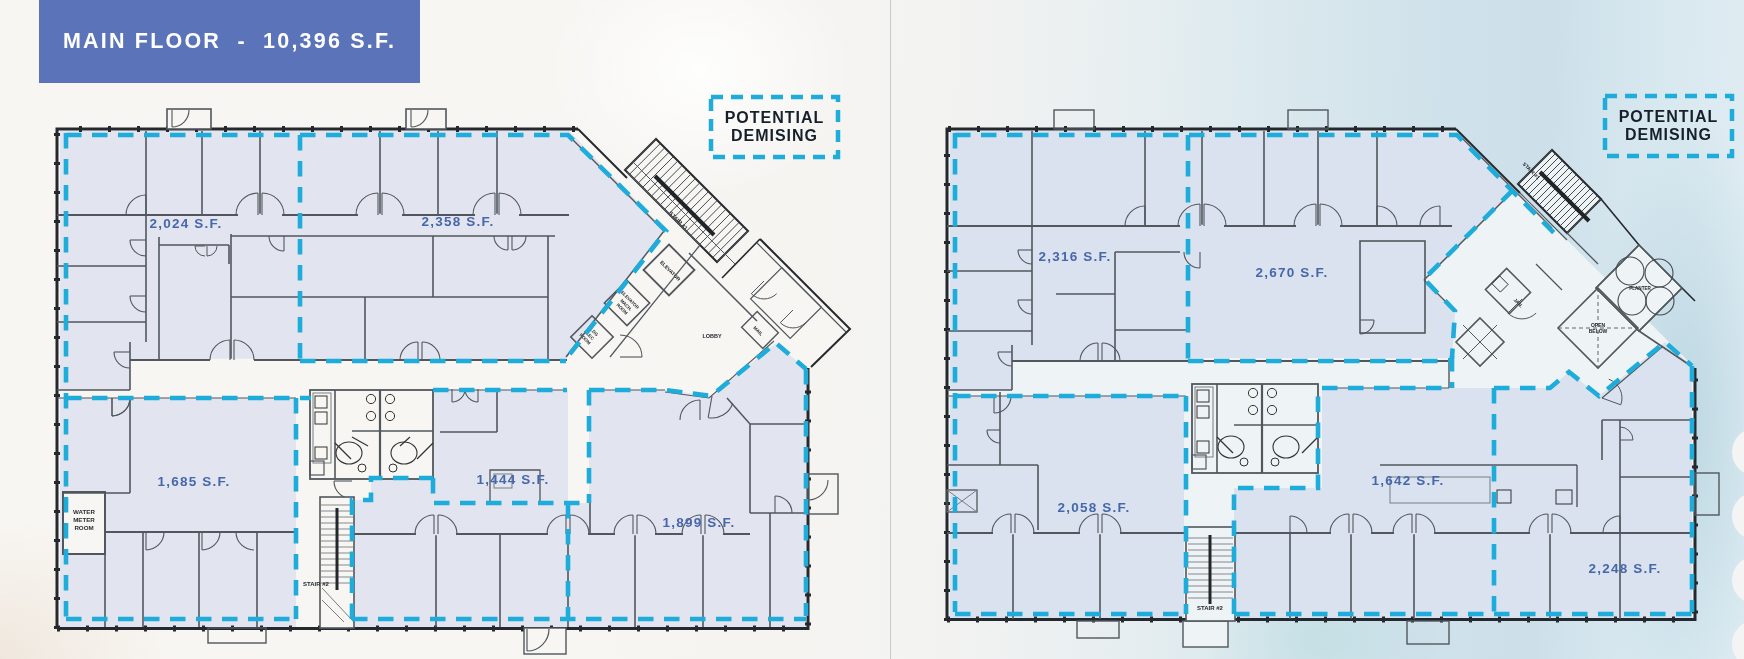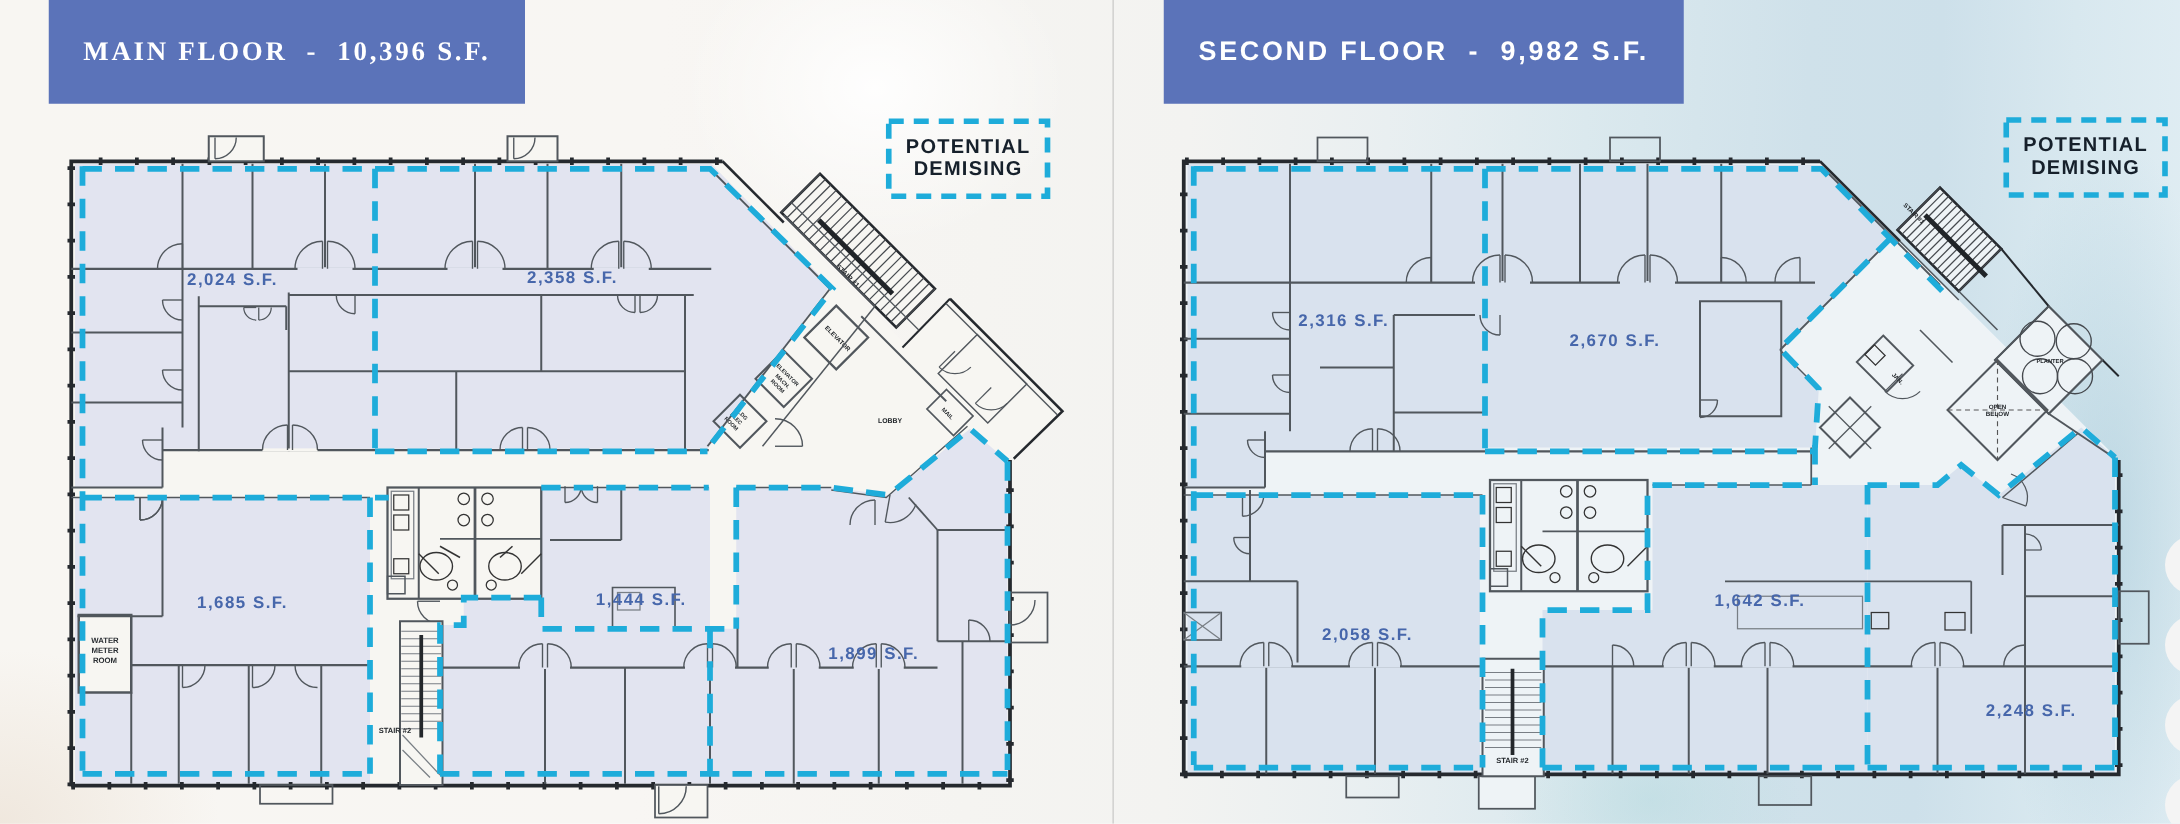--- a/index.html
+++ b/index.html
@@ -25,23 +25,22 @@
     display:flex; flex-direction: column; align-items: center; justify-content: center; line-height: 18px;
     text-align:center;
   }
 </style>
 </head>
 <body>
 <div class="page">
 
 <div style="position:absolute; left:890px; top:0; width:1px; height:659px; background:#c9c9c7;"></div>
 
-<div class="badge" style="left:39px; width:381px;font-family:Liberation Serif, serif;">MAIN&nbsp;FLOOR&nbsp;&nbsp;-&nbsp;&nbsp;10,396 S.F.</div>
-
-<div class="badge" style="left:931px; width:416px;">SECOND&nbsp;FLOOR&nbsp;&nbsp;-&nbsp;&nbsp;9,982 S.F.</div>
+<div class="badge" style="left:39px; width:381px;">MAIN&nbsp;FLOOR&nbsp;&nbsp;-&nbsp;&nbsp;10,396 S.F.</div>
+
 
 <svg width="1744" height="659" viewBox="0 0 1744 659" style="position:absolute;left:0;top:0;">
 
 <g>
         <polygon points="57,129 578,129 808,359 808,630 57,630" fill="#f7f6f2"></polygon>
         <polygon points="625,170 656,139 748,231 717,262" fill="#f7f6f2"></polygon>
         <polygon points="722,278 760,239 850,329 811,367" fill="#f7f6f2"></polygon>
       </g>
 
 <g>

